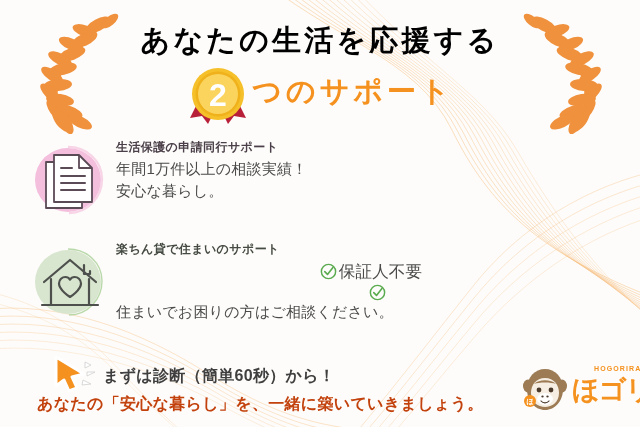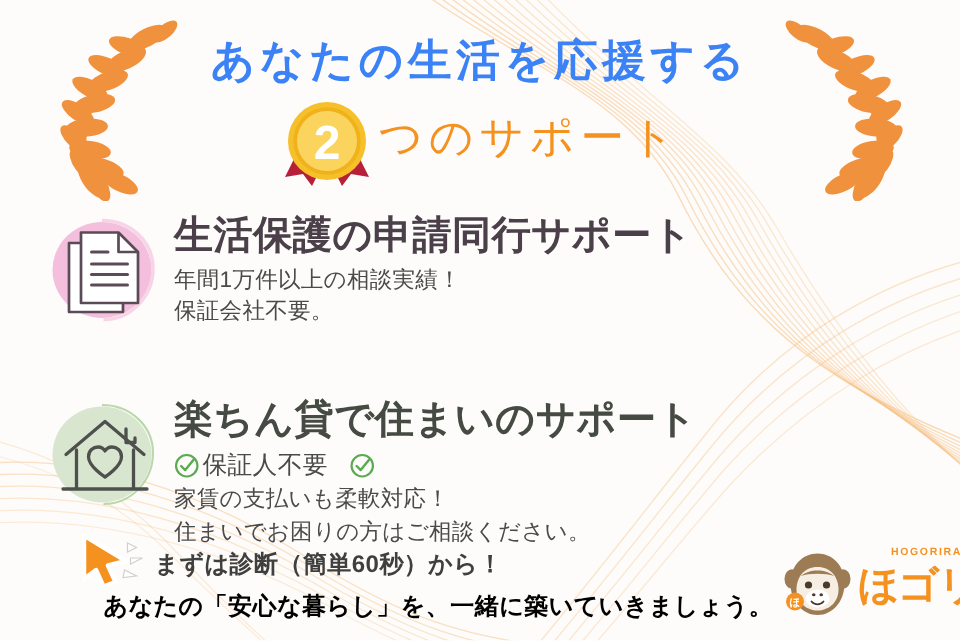--- a/index.html
+++ b/index.html
@@ -53,58 +53,58 @@
   }
   .headline-1 {
     position: absolute;
     left: 0;
     top: 21px;
     width: 640px;
     text-align: center;
     font-size: 29px;
     font-weight: bold;
     letter-spacing: 3.2px;
-    color: #3b82f6;
+    color: #000000;
     white-space: nowrap;
   }
   .headline-2-row {
     position: absolute;
     left: 0;
     top: 62px;
     width: 640px;
     display: flex;
     align-items: center;
     justify-content: center;
   }
   .medal {
     position: relative;
     width: 64px;
     height: 64px;
     margin-right: 2px;
     flex: 0 0 auto;
   }
   .headline-2-text {
     font-size: 29px;
-    font-weight: normal;
+    font-weight: bold;
     letter-spacing: 4px;
     color: #f5911e;
     white-space: nowrap;
     padding-bottom: 4px;
   }
 
   
   .support {
     position: absolute;
     left: 0;
     width: 640px;
     display: flex;
     align-items: flex-start;
   }
   #support-1 { top: 138px; }
-  #support-2 { top: 261px; }
+  #support-2 { top: 240px; }
 
   .icon-badge {
     position: relative;
     flex: 0 0 auto;
     width: 82px;
     height: 88px;
     margin-left: 26px;
   }
   .badge-blob {
     position: absolute;
@@ -120,21 +120,21 @@
     width: 60px;
     height: 62px;
   }
 
   .support-body {
     flex: 1 1 auto;
     margin-left: 8px;
     padding-top: 2px;
   }
   .support-title {
-    font-size: 26px;
+    font-size: 12px;
     font-weight: bold;
     letter-spacing: 0.4px;
     line-height: 1.25;
     margin: 0 0 3px 0;
     white-space: nowrap;
   }
   #title-1 { color: #4b4049; }
   #title-2 { color: #454b42; }
 
   .support-line {
@@ -143,20 +143,21 @@
     color: #4a4a4a;
     letter-spacing: 0.2px;
     white-space: nowrap;
   }
 
   .check-row {
     display: flex;
     align-items: center;
     white-space: nowrap;
     line-height: 1.44;
+    flex-direction: column;
   }
   .check-item {
     display: inline-flex;
     align-items: center;
     margin-right: 14px;
     font-size: 16.5px;
     color: #4a4a4a;
     letter-spacing: 0.2px;
   }
   .check-item:last-child { margin-right: 0; }
@@ -188,25 +189,25 @@
     left: 78px;
     top: 14px;
     font-size: 16px;
     font-weight: bold;
     color: #3f3f3f;
     letter-spacing: 0.3px;
     white-space: nowrap;
   }
   .footer-line-2 {
     position: absolute;
-    left: 44px;
+    left: 12px;
     top: 42px;
     font-size: 16px;
     font-weight: bold;
-    color: #000000;
+    color: #c2410c;
     letter-spacing: 0.3px;
     white-space: nowrap;
   }
   .brand-logo {
     position: absolute;
     left: 496px;
     top: 12px;
     width: 134px;
     height: 52px;
     display: flex;
@@ -384,21 +385,21 @@
           <line x1="21" y1="18" x2="32" y2="18"></line>
           <line x1="21" y1="26" x2="45" y2="26"></line>
           <line x1="21" y1="33" x2="45" y2="33"></line>
           <line x1="21" y1="40" x2="45" y2="40"></line>
         </g>
       </svg>
     </div>
     <div class="support-body">
       <div class="support-title" id="title-1">生活保護の申請同行サポート</div>
       <div class="support-line">年間1万件以上の相談実績！</div>
-      <div class="support-line">保証会社不要。</div>
+      <div class="support-line">安心な暮らし。</div>
     </div>
   </div>
 
   <div class="support" id="support-2">
     <div class="icon-badge">
       <svg class="badge-blob" viewBox="0 0 72 72" xmlns="http://www.w3.org/2000/svg" aria-hidden="true">
         <ellipse cx="36" cy="36" rx="33" ry="32" fill="#d8e6cf"></ellipse>
         <path d="M36,3 C55,3 70,17 70,35 C70,53 56,69 37,69" fill="none" stroke="#a9cf96" stroke-width="1.4" opacity="0.8"></path>
       </svg>
       <svg class="badge-glyph" viewBox="0 0 60 62" xmlns="http://www.w3.org/2000/svg" aria-hidden="true">
@@ -421,21 +422,20 @@
           </svg>
           <span>保証人不要</span>
         </span>
         <span class="check-item">
           <svg class="check-icon" viewBox="0 0 20 20" xmlns="http://www.w3.org/2000/svg" aria-hidden="true">
             <circle cx="10" cy="10" r="8.4" fill="none" stroke="#5aab4f" stroke-width="1.7"></circle>
             <path d="M5.6,10.2 L8.8,13.4 L15.2,5.4" fill="none" stroke="#5aab4f" stroke-width="1.9" stroke-linecap="round" stroke-linejoin="round"></path>
           </svg>
         </span>
       </div>
-      <div class="support-line">家賃の支払いも柔軟対応！</div>
       <div class="support-line">住まいでお困りの方はご相談ください。</div>
     </div>
   </div>
 
   <div class="footer">
     <svg class="cursor-icon" viewBox="0 0 52 38" xmlns="http://www.w3.org/2000/svg" aria-hidden="true">
       <g stroke="#ffffff" stroke-width="3" stroke-linejoin="round" fill="#f5911e">
         <path d="M5,3 L33,20 L21,23 L26,34 L18,37 L13,26 L5,32 Z"></path>
       </g>
       <g fill="#ffffff" stroke="#cfcfcf" stroke-width="0.8">

